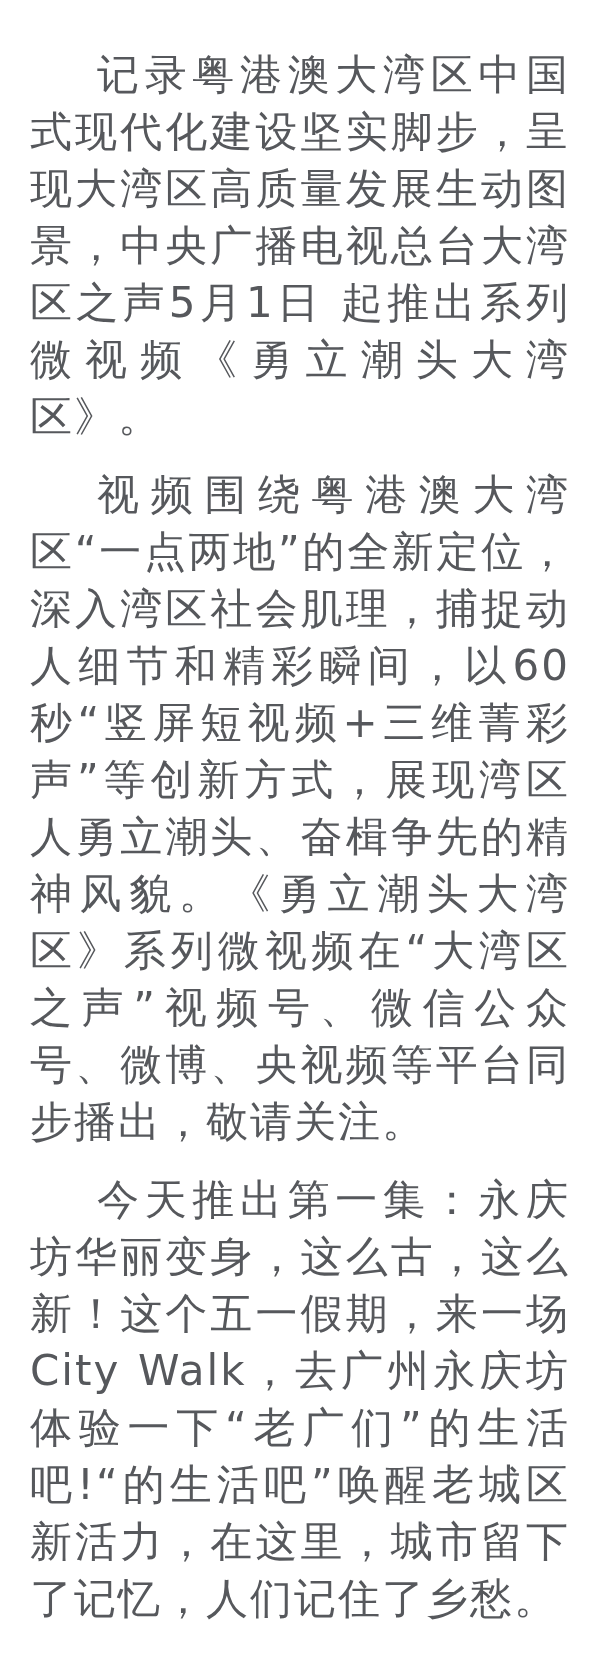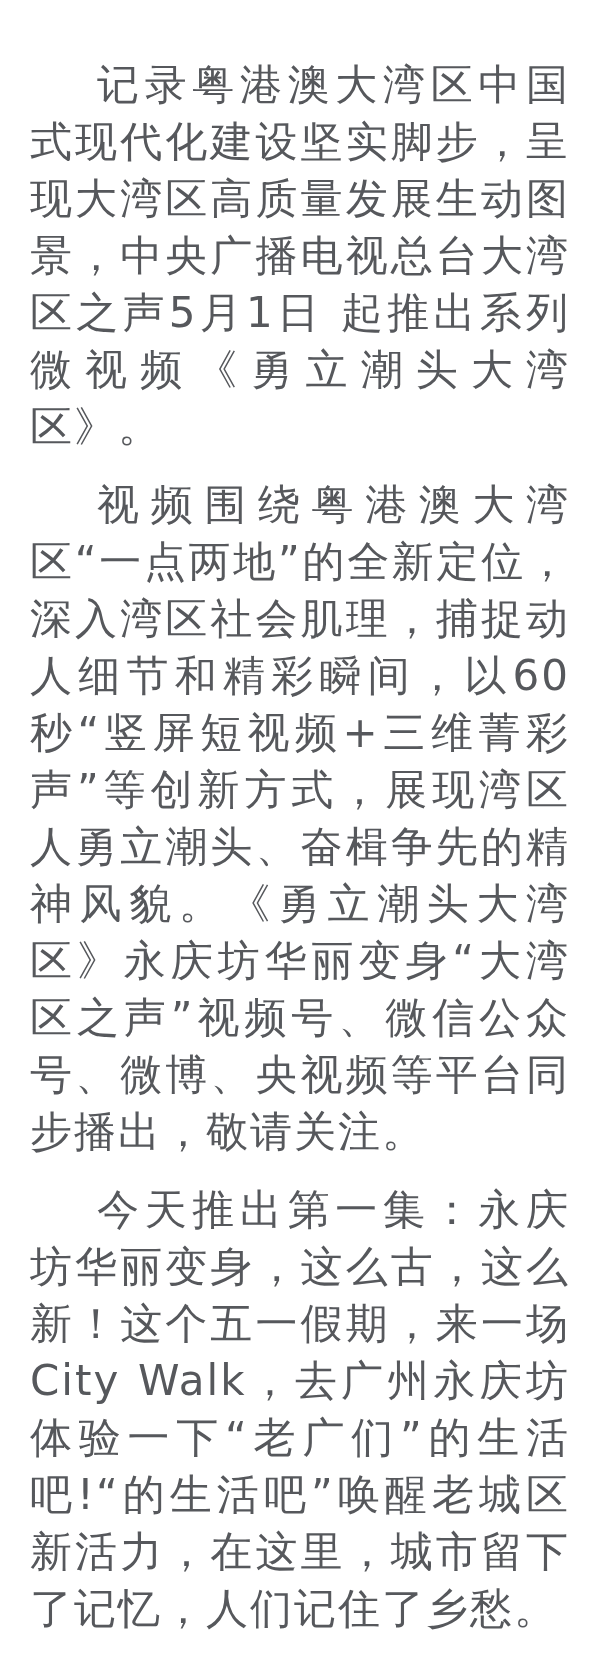--- a/index.html
+++ b/index.html
@@ -14,34 +14,34 @@
     box-sizing: border-box;
     background: #ffffff;
     overflow: hidden;
   }
   .article {
     box-sizing: border-box;
     width: 600px;
     padding: 44px 30px 0 30px;
   }
   .article p {
-    margin: 12px 0 21px 0;
+    margin: 2px 0 21px 0;
     font-family: "DejaVu Sans", "Liberation Sans", sans-serif;
     font-size: 42px;
     line-height: 57px;
     letter-spacing: 2px;
     color: #56585c;
     text-align: justify;
     text-justify: inter-ideograph;
     text-indent: 67px;
     word-break: break-all;
   }
 </style>
 </head>
 <body>
 
 <div class="page">
   <div class="article">
     <p>记录粤港澳大湾区中国式现代化建设坚实脚步，呈现大湾区高质量发展生动图景，中央广播电视总台大湾区之声5月1日 起推出系列微视频《勇立潮头大湾区》。</p>
-    <p>视频围绕粤港澳大湾区“一点两地”的全新定位，深入湾区社会肌理，捕捉动人细节和精彩瞬间，以60 秒“竖屏短视频+三维菁彩声”等创新方式，展现湾区人勇立潮头、奋楫争先的精神风貌。《勇立潮头大湾区》永庆坊华丽变身“大湾区之声”视频号、微信公众号、微博、央视频等平台同步播出，敬请关注。</p>
+    <p>视频围绕粤港澳大湾区“一点两地”的全新定位，深入湾区社会肌理，捕捉动人细节和精彩瞬间，以60 秒“竖屏短视频+三维菁彩声”等创新方式，展现湾区人勇立潮头、奋楫争先的精神风貌。《勇立潮头大湾区》系列微视频在“大湾区之声”视频号、微信公众号、微博、央视频等平台同步播出，敬请关注。</p>
     <p>今天推出第一集：永庆坊华丽变身，这么古，这么新！这个五一假期，来一场 City Walk，去广州永庆坊体验一下“老广们”的生活吧!“的生活吧”唤醒老城区新活力，在这里，城市留下了记忆，人们记住了乡愁。</p>
   </div>
 </div>
 
 </body></html>

